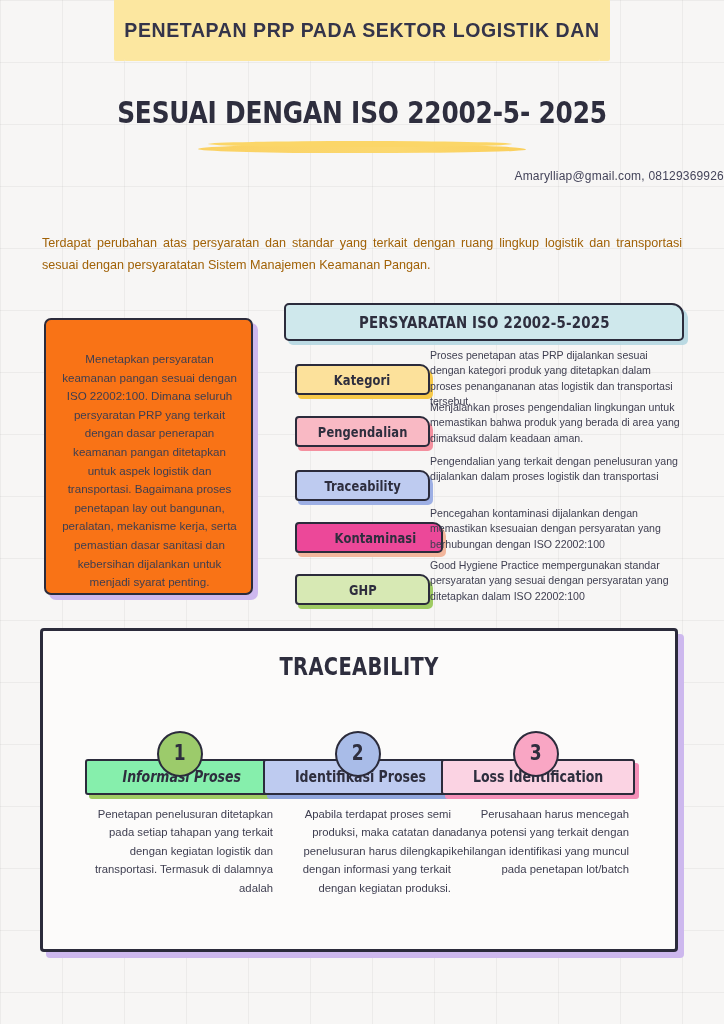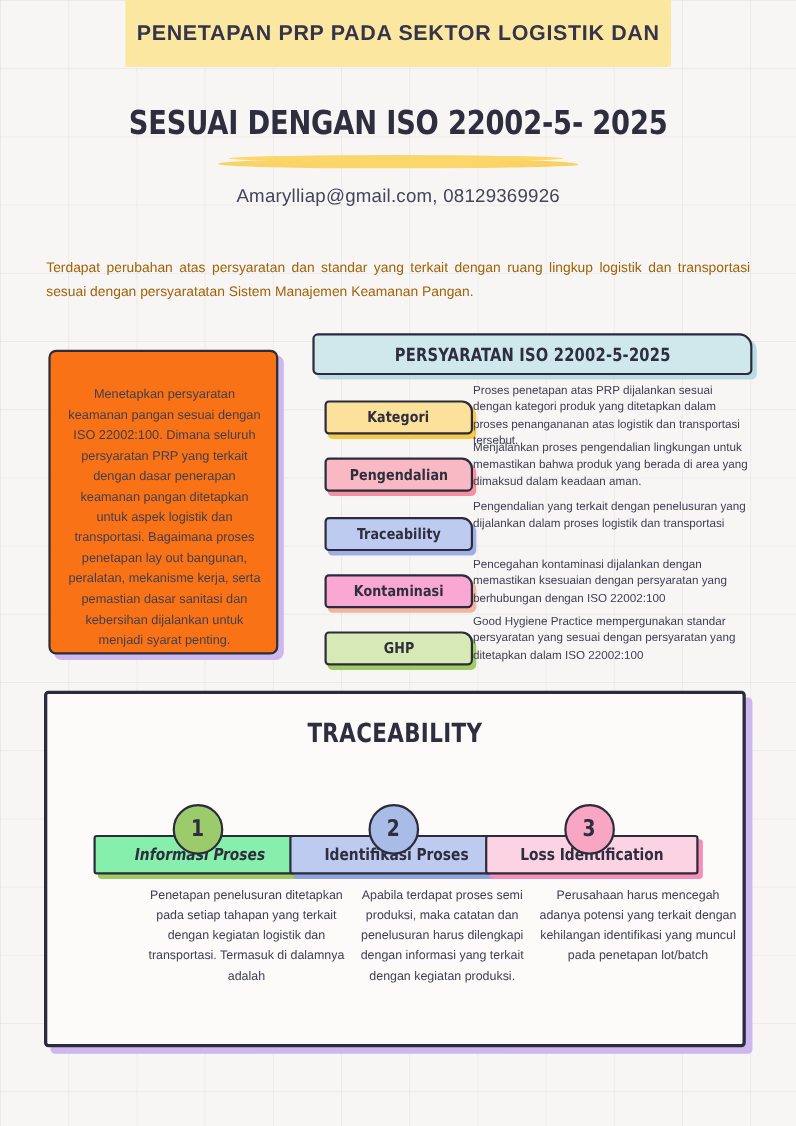--- a/index.html
+++ b/index.html
@@ -55,21 +55,21 @@
     border-radius:60% 50% 55% 45%/60% 70% 40% 50%;
     opacity:.95;
     filter:blur(.25px);
   }
   .swash:after{
     content:"";position:absolute;left:10px;top:-3px;right:14px;height:6px;
     background:#FCD561;border-radius:50%;
   }
   .contact{
     position:absolute;left:0;right:0;top:169px;
-    text-align:center;font-size:17px;color:#44445A;letter-spacing:.2px;
+    text-align:right;font-size:12px;color:#44445A;letter-spacing:.2px;
   }
 
   
   .intro{
     position:absolute;left:42px;top:232px;width:640px;
     font-size:12.6px;line-height:22px;text-align:justify;color:#a16207;
   }
 
   
   .prp-card{
@@ -166,21 +166,21 @@
     z-index:3;
   }
   .t-pill span{
     font-size:15px;font-weight:700;color:#2E2E3E;
     font-family:"DejaVu Sans Condensed","Liberation Sans",sans-serif;
     transform:scaleX(.93);
     white-space:nowrap;
   }
   .t-desc{
     position:absolute;left:2px;top:74px;width:186px;
-    font-size:11.3px;line-height:18.4px;text-align:center;color:#3E3E50;margin-left:44px;
+    font-size:11.3px;line-height:18.4px;text-align:right;color:#3E3E50;
   }
 </style>
 </head>
 <body>
 
 <div class="page">
 
   <div class="title-wrap">
     <div class="title-block">
       <span class="title-line">PENETAPAN PRP PADA SEKTOR LOGISTIK DAN</span>
@@ -214,21 +214,21 @@
         </div>
         <div class="cat-desc">Menjalankan proses pengendalian lingkungan untuk memastikan bahwa produk yang berada di area yang dimaksud dalam keadaan aman.</div>
       </div>
       <div class="cat-row" style="top: 458px;">
         <div class="cat-pill" style="background: rgb(190, 203, 240); box-shadow: rgb(157, 175, 228) 3px 4px 0px;">
           <span>Traceability</span>
         </div>
         <div class="cat-desc">Pengendalian yang terkait dengan penelusuran yang dijalankan dalam proses logistik dan transportasi</div>
       </div>
       <div class="cat-row" style="top: 510px;">
-        <div class="cat-pill" style="background: #f9a8d4; box-shadow: rgb(242, 182, 156) 3px 4px 0px;">
+        <div class="cat-pill" style="background: #ec4899; box-shadow: rgb(242, 182, 156) 3px 4px 0px; padding-left: 13px;">
           <span>Kontaminasi</span>
         </div>
         <div class="cat-desc">Pencegahan kontaminasi dijalankan dengan memastikan ksesuaian dengan persyaratan yang berhubungan dengan ISO 22002:100</div>
       </div>
       <div class="cat-row" style="top: 562px;">
         <div class="cat-pill" style="background: rgb(215, 233, 180); box-shadow: rgb(159, 203, 99) 3px 4px 0px;">
           <span>GHP</span>
         </div>
         <div class="cat-desc">Good Hygiene Practice mempergunakan standar persyaratan yang sesuai dengan persyaratan yang ditetapkan dalam ISO 22002:100</div>
       </div>

